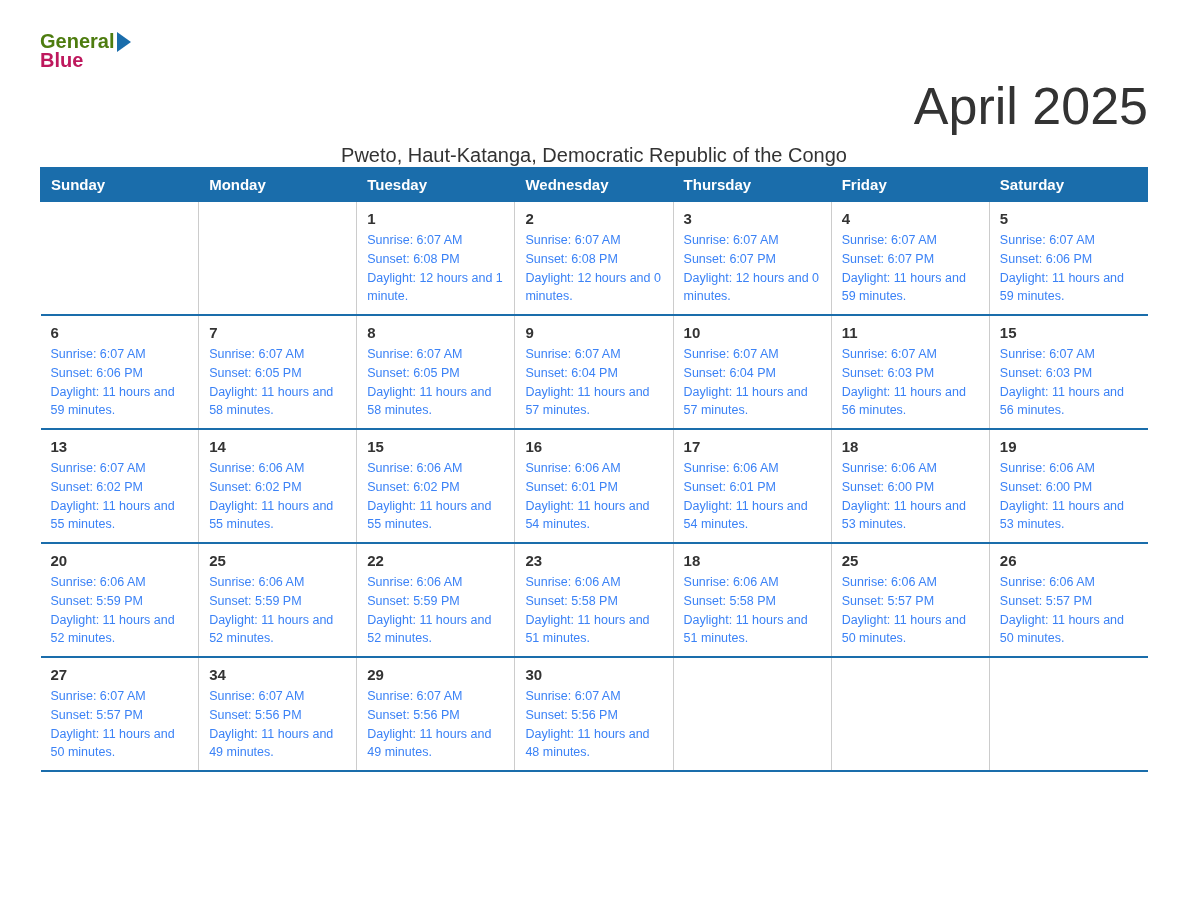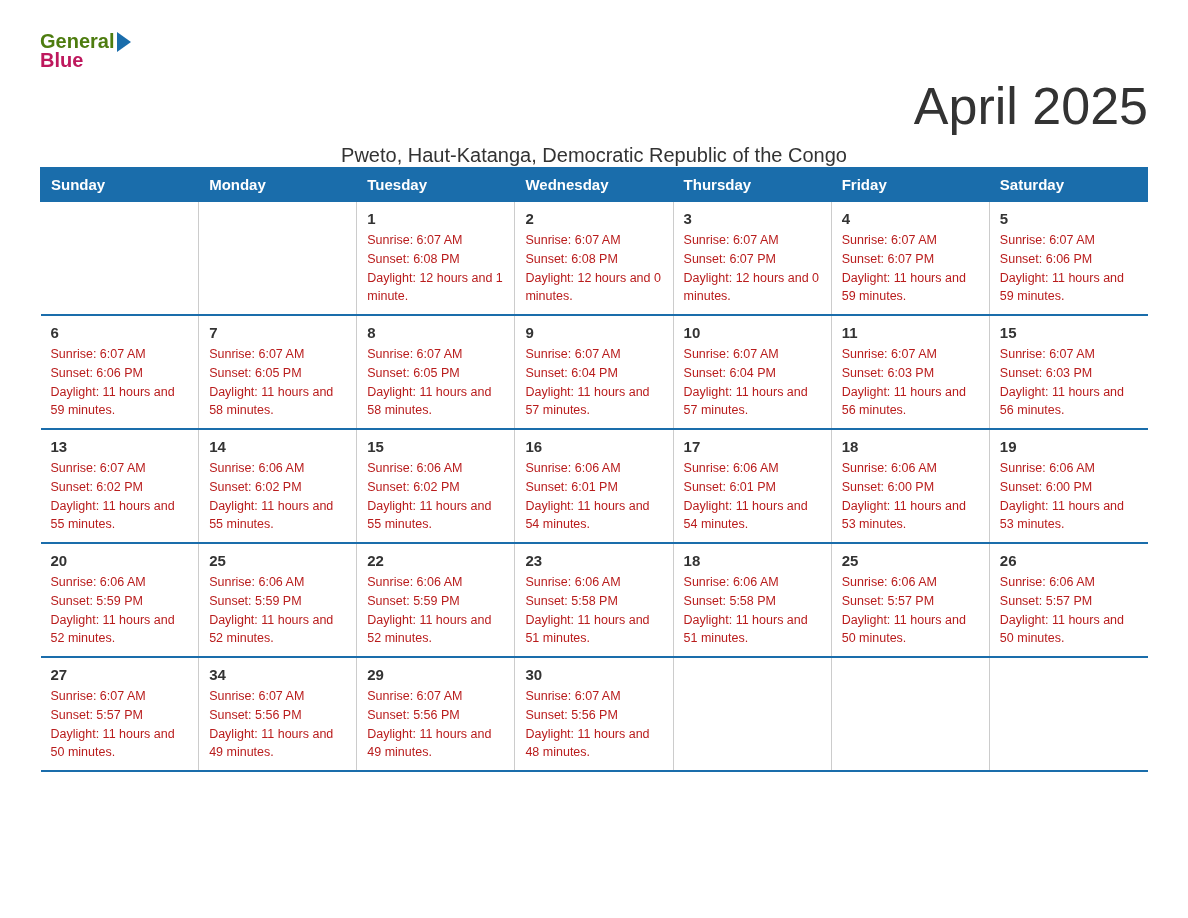--- a/index.html
+++ b/index.html
@@ -63,21 +63,21 @@
     }
     .day-number {
       font-size: 15px;
       font-weight: bold;
       color: #333;
       display: block;
       margin-bottom: 4px;
     }
     .day-info {
       font-size: 12.5px;
-      color: #b91c1c;
+      color: #3b82f6;
       line-height: 1.5;
     }
     .logo-wrapper {
       display: flex;
       flex-direction: column;
       align-items: flex-start;
     }
     .logo-line1 {
       display: flex;
       align-items: center;

